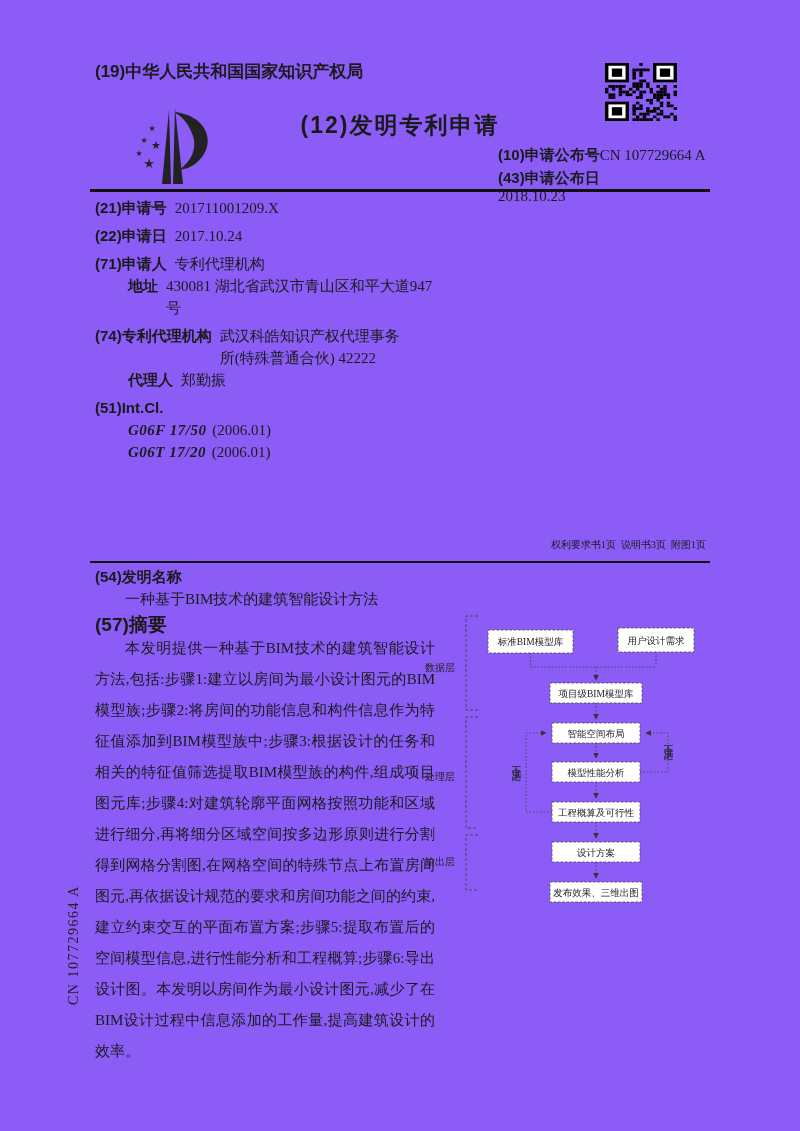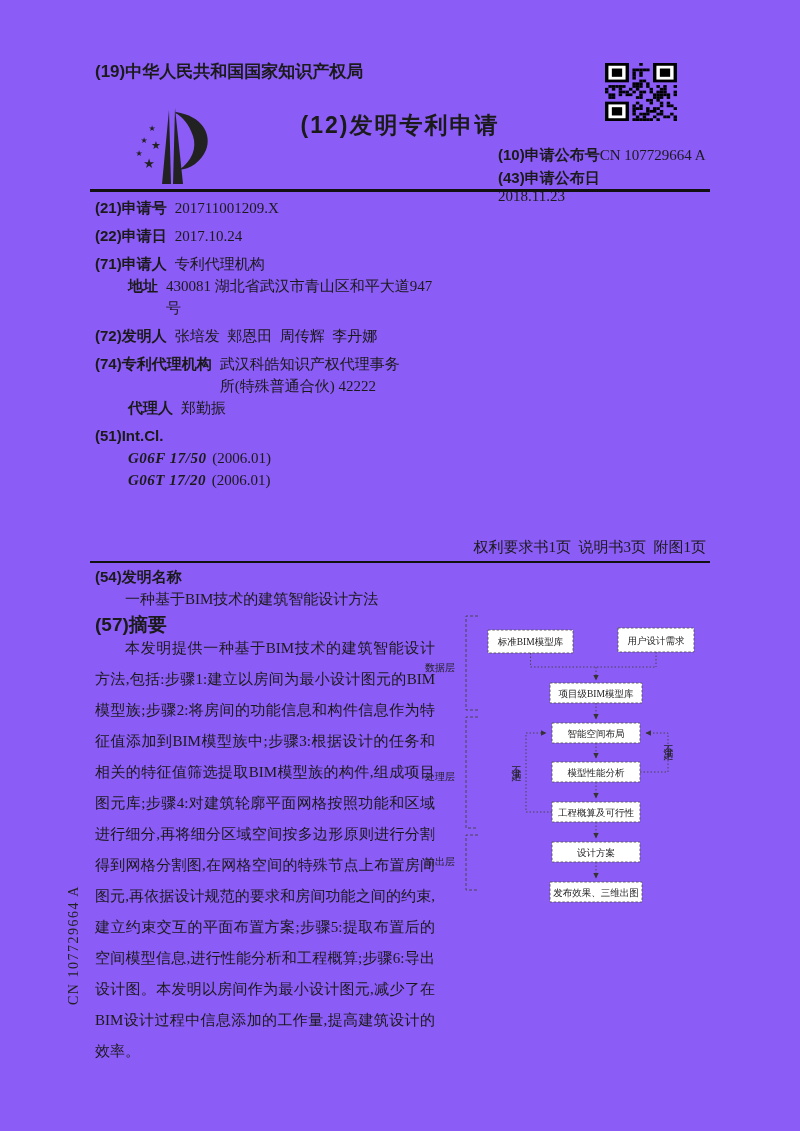--- a/index.html
+++ b/index.html
@@ -24,21 +24,21 @@
   
   .biblio { left:95px; top:197px; width:352px; font-size:15px; line-height:22px; }
   .field { margin-bottom:6px; }
   .frow { display:flex; align-items:flex-start; }
   .frow .lbl { flex:0 0 auto; margin-right:8px; }
   .sub { padding-left:33px; }
   .agency-val { max-width:186px; }
   .cls-row { padding-left:33px; }
   .cls-code { font-style:italic; font-weight:600; letter-spacing:0.5px; margin-right:2px; }
 
-  .pages-info { left:400px; top:538px; width:306px; text-align:right; font-size:15px; }
+  .pages-info { left:400px; top:538px; width:306px; text-align:right; font-size:10px; }
 
   
   .t54-label { left:95px; top:568px; font-size:15px; }
   .t54-title { left:125px; top:590px; font-size:15px; }
   .t57-label { left:95px; top:612px; font-size:19px; }
   .abstract {
     left:95px; top:633px; width:340px; font-size:15px; line-height:31px;
     text-align:justify; text-indent:2em;
   }
 
@@ -206,21 +206,21 @@
       <rect x="1" y="15" width="5" height="5" fill="#fff"></rect>
       <rect x="2" y="16" width="3" height="3" fill="#000"></rect>
     </svg>
 
   <div class="abs pub-line pub-no">
     <span class="lbl">(10)申请公布号</span>
     <span class="val">CN 107729664 A</span>
   </div>
   <div class="abs pub-line pub-date">
     <span class="lbl">(43)申请公布日</span>
-    <span class="val">2018.11.23</span>
+    <span class="val">2018.10.23</span>
   </div>
 
   <div class="abs rule rule1"></div>
 
   <div class="abs biblio">
 
     <div class="field frow">
       <span class="lbl">(21)申请号</span>
       <span class="val">201711001209.X</span>
     </div>
@@ -234,24 +234,20 @@
       <div class="frow">
         <span class="lbl">(71)申请人</span>
         <span class="val">专利代理机构</span>
       </div>
       <div class="frow sub">
         <span class="lbl">地址</span>
         <span class="val" style="flex:1">430081 湖北省武汉市青山区和平大道947号</span>
       </div>
     </div>
 
-    <div class="field frow">
-      <span class="lbl">(72)发明人</span>
-      <span class="val pre">张培发  郏恩田  周传辉  李丹娜</span>
-    </div>
 
     <div class="field">
       <div class="frow">
         <span class="lbl">(74)专利代理机构</span>
         <span class="val agency-val">武汉科皓知识产权代理事务所(特殊普通合伙) 42222</span>
       </div>
       <div class="frow sub">
         <span class="lbl">代理人</span>
         <span class="val">郑勤振</span>
       </div>

